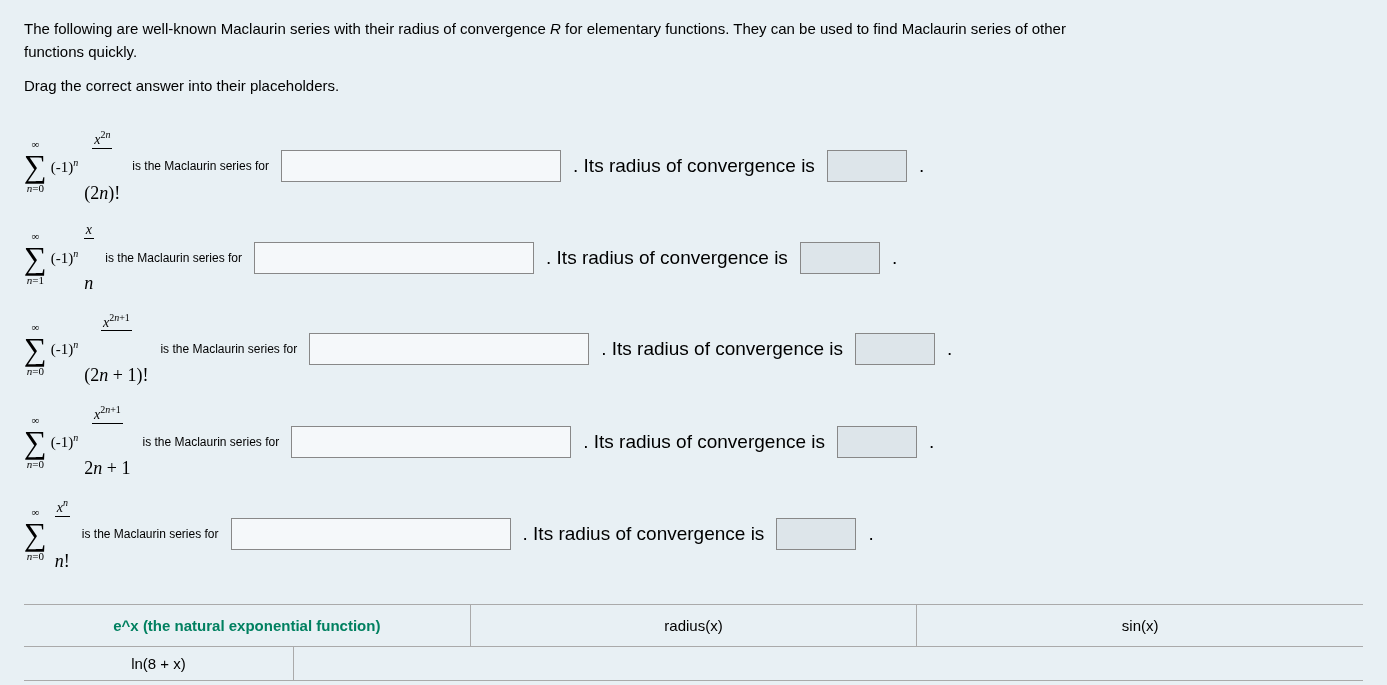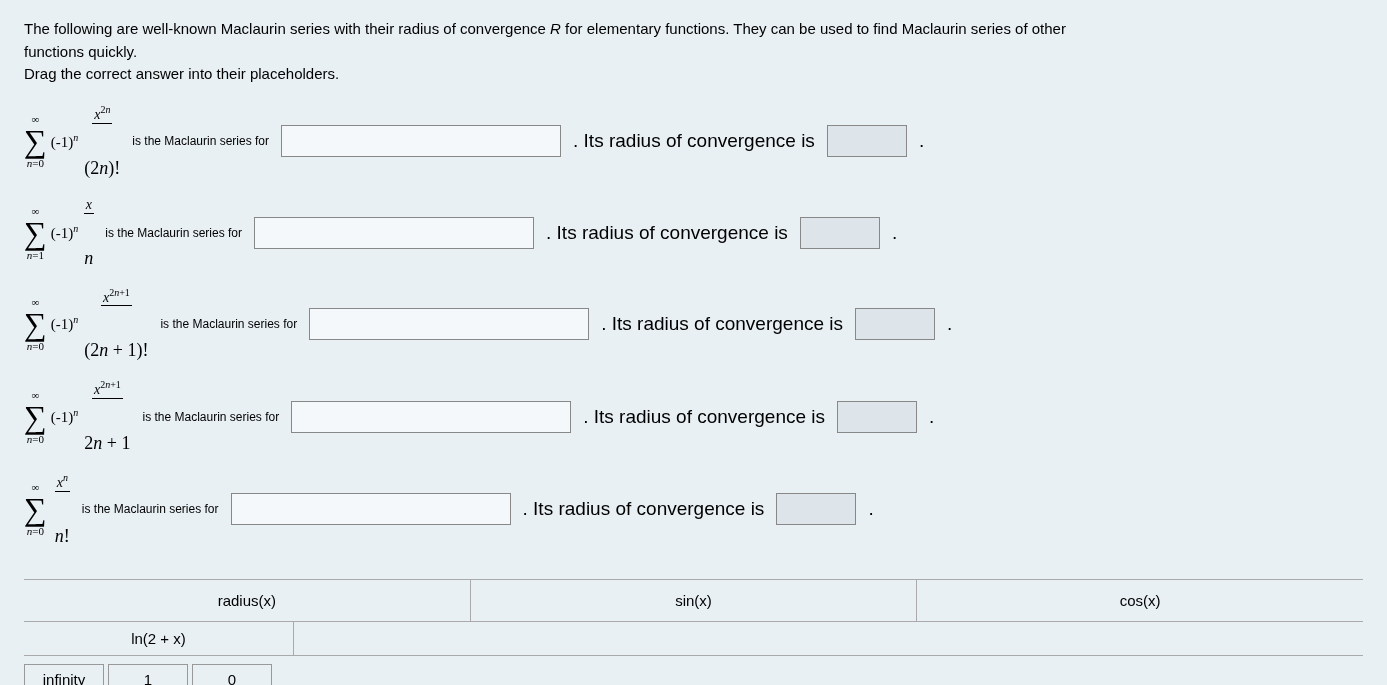--- a/index.html
+++ b/index.html
@@ -9,27 +9,27 @@
       background: #e8f0f4;
       color: #000;
       padding: 18px 24px;
       width: 1387px;
       min-height: 685px;
     }
     .intro-text {
       font-size: 15px;
       font-family: Arial, sans-serif;
       line-height: 1.5;
-      margin-bottom: 2px;
+      margin-bottom: 14px;
       max-width: 1100px;
     }
     .drag-instruction {
       font-size: 15px;
       font-family: Arial, sans-serif;
-      margin-bottom: 22px;
+      margin-bottom: 35px;
     }
     .series-row {
       display: flex;
       align-items: center;
       margin-bottom: 18px;
       flex-wrap: nowrap;
       gap: 8px;
     }
     .series-label {
       font-family: Arial, sans-serif;
@@ -247,34 +247,34 @@
   <span class="series-label">is the Maclaurin series for</span>
   <div class="drop-box"></div>
   <span class="period">. Its radius of convergence is</span>
   <div class="drop-box-small"></div>
   <span class="period">.</span>
 </div>
 
 <div class="divider-area">
 
   <div class="answer-row">
+    <div class="answer-tile answer-tile-highlight">
+      e^x (the natural exponential function)
+    </div>
     <div class="answer-tile">
       radius(x)
     </div>
     <div class="answer-tile">
       sin(x)
     </div>
-    <div class="answer-tile">
-      cos(x)
-    </div>
   </div>
 
   <div class="answer-row2">
     <div class="small-tile">
-      ln(2 + x)
+      ln(8 + x)
     </div>
   </div>
 
   <div class="answer-row3">
     <div class="tiny-tile">infinity</div>
     <div class="tiny-tile">1</div>
     <div class="tiny-tile">0</div>
   </div>
 </div>
 

